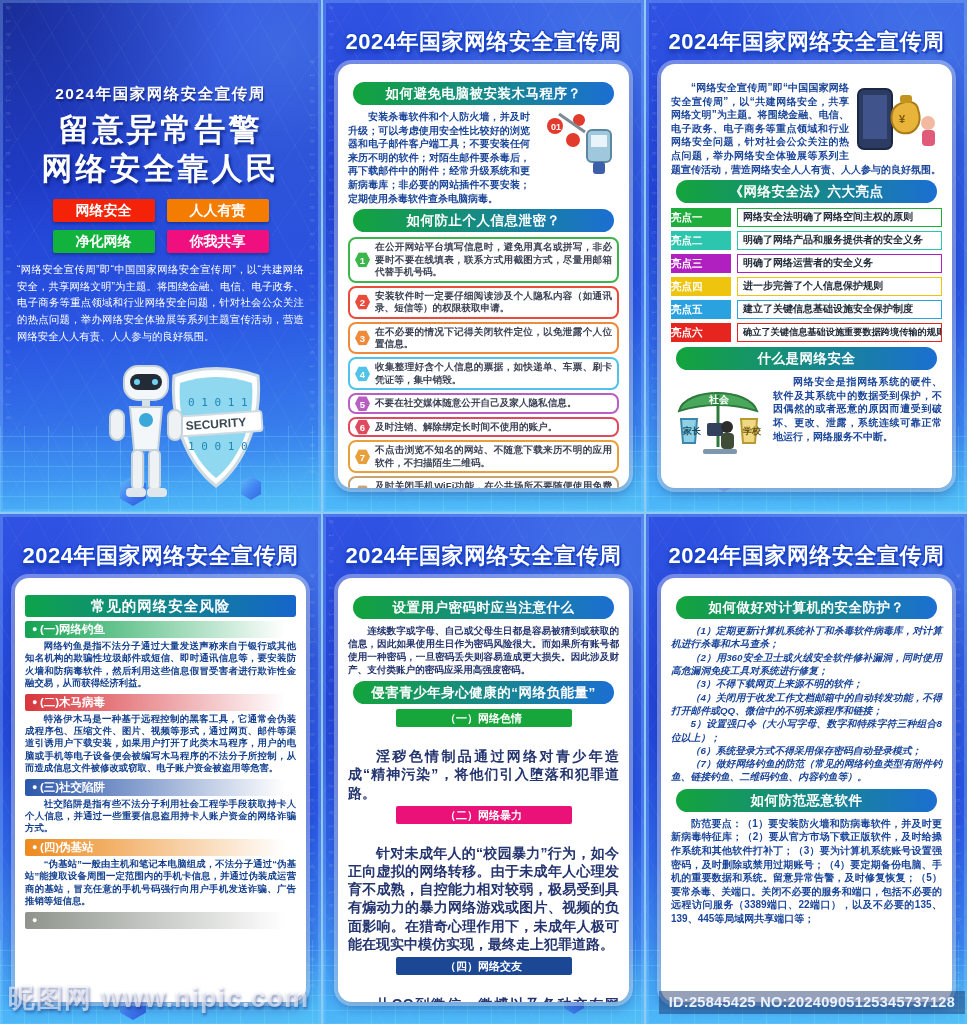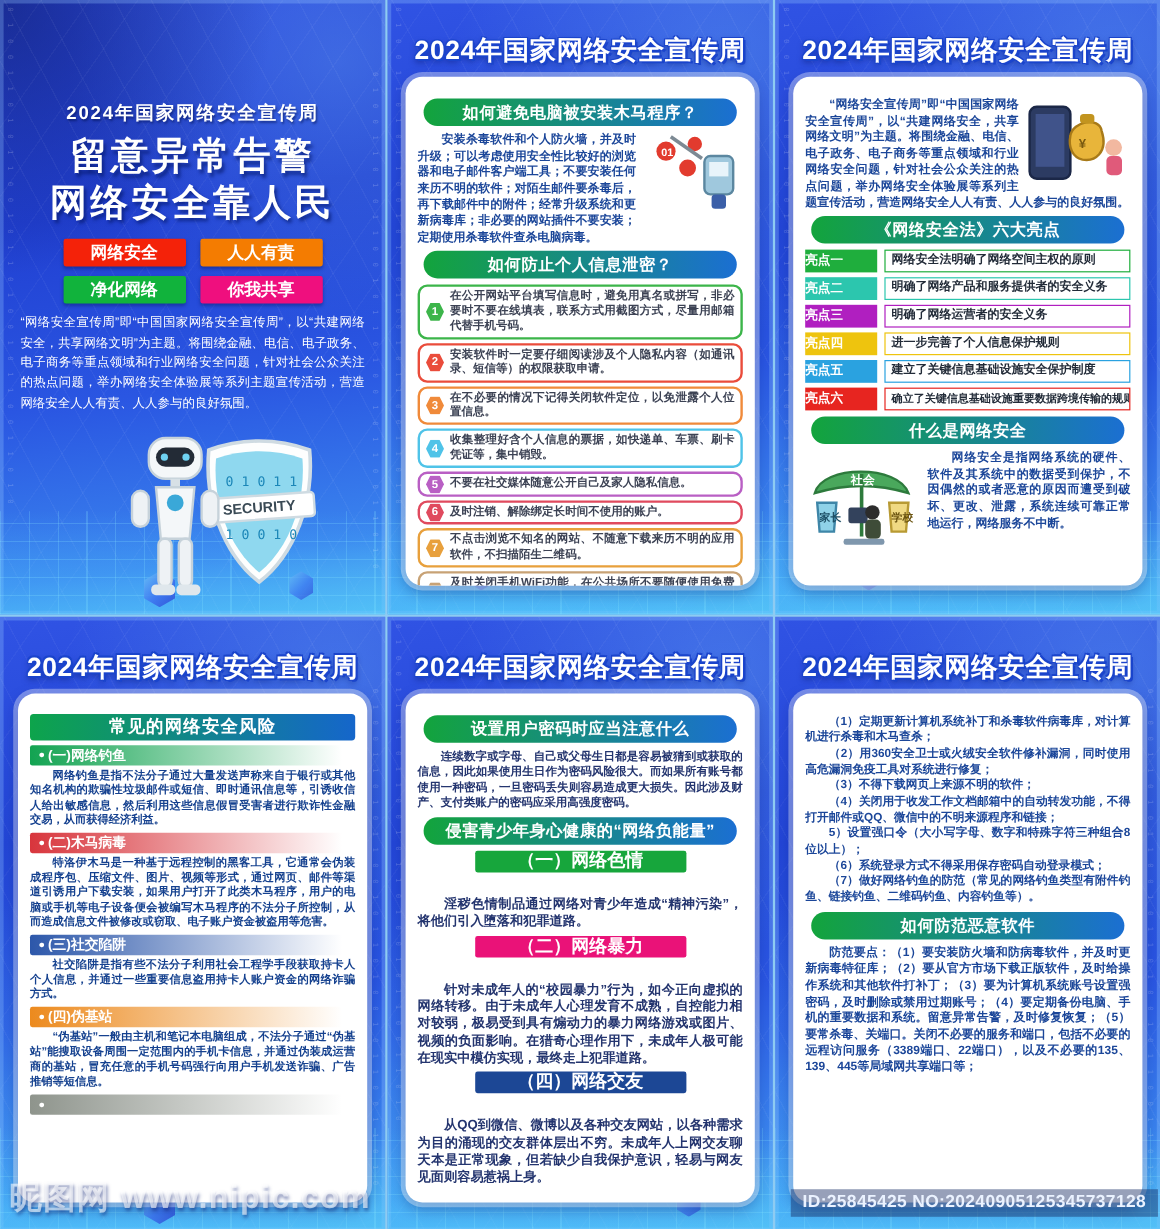--- a/index.html
+++ b/index.html
@@ -86,27 +86,27 @@
     margin-bottom:4px; letter-spacing:1px; }
   .sec4-bar { height:17px; line-height:17px; margin:4px 0 2px; padding-left:7px;
     background:linear-gradient(90deg, var(--c) 0%, rgba(255,255,255,0) 96%);
     color:#fff; font-weight:800; font-size:11.5px; border-radius:2px; }
   .sec4-bar::before { content:"● "; font-size:9px; vertical-align:1px; }
   .sec4-text { font-size:9.4px; line-height:1.32; color:#15418f; font-weight:700;
     text-align:justify; text-indent:2em; }
   
   .p5 .para { font-size:9.6px; color:#24356f; }
   .pill5 { display:block; width:176px; margin:4px auto 2px; background:var(--c); color:#fff;
-    font-weight:800; font-size:15px; text-align:center; line-height:18px; height:18px;
+    font-weight:800; font-size:11px; text-align:center; line-height:18px; height:18px;
     border-radius:2px; }
-  .p5-text { font-size:11px; line-height:1.3; color:#24356f; font-weight:700;
+  .p5-text { font-size:14px; line-height:1.3; color:#24356f; font-weight:700;
     text-align:justify; text-indent:2em;margin-top:20px; }
   
   .p6-point { font-size:9.8px; line-height:1.36; color:#1b4699; font-weight:700;
-    text-align:justify; text-indent:2em; }
+    text-align:justify; text-indent:2em;font-style:italic; }
   
   .wm-site { position:absolute; z-index:9; left:8px; bottom:8px; font-size:27px;
     font-weight:900; color:rgba(255,255,255,.6); letter-spacing:1px;
     text-shadow:1px 2px 3px rgba(20,40,120,.5); }
   .wm-id { position:absolute; z-index:9; right:2px; bottom:10px;
     background:rgba(25,45,100,.45); color:#eaf2ff; font-size:14.5px; font-weight:700;
     padding:3px 10px 4px; letter-spacing:.3px; }
 </style>
 </head>
 <body>
@@ -276,21 +276,21 @@
     <i class="cube k2"></i>
   </div>
 
   <div class="poster">
     <div class="bin b2">0 1 0 0 1 1 0 1 0 1 1 0 0 1 0 1 1 0 1 0 0 1 0 1 1 0 0 1 1 0 1 0</div>
     <div class="hdr">2024年国家网络安全宣传周</div>
     <div class="card">
       <div class="bar-main">常见的网络安全风险</div>
       <div style="--c: #12a351;">
         <div class="sec4-bar">(一)网络钓鱼</div>
-        <div class="sec4-text">网络钓鱼是指不法分子通过大量发送声称来自于银行或其他知名机构的欺骗性垃圾邮件或短信、即时通讯信息等，引诱收信人给出敏感信息，然后利用这些信息假冒受害者进行欺诈性金融交易，从而获得经济利益。</div>
+        <div class="sec4-text">网络钓鱼是指不法分子通过大量发送声称来自于银行或其他知名机构的欺骗性垃圾邮件或短信、即时通讯信息等，要安装防火墙和防病毒软件，然后利用这些信息假冒受害者进行欺诈性金融交易，从而获得经济利益。</div>
         </div>
       <div style="--c: #d8353c;">
         <div class="sec4-bar">(二)木马病毒</div>
         <div class="sec4-text">特洛伊木马是一种基于远程控制的黑客工具，它通常会伪装成程序包、压缩文件、图片、视频等形式，通过网页、邮件等渠道引诱用户下载安装，如果用户打开了此类木马程序，用户的电脑或手机等电子设备便会被编写木马程序的不法分子所控制，从而造成信息文件被修改或窃取、电子账户资金被盗用等危害。</div>
         </div>
       <div style="--c: #2c57aa;">
         <div class="sec4-bar">(三)社交陷阱</div>
         <div class="sec4-text">社交陷阱是指有些不法分子利用社会工程学手段获取持卡人个人信息，并通过一些重要信息盗用持卡人账户资金的网络诈骗方式。</div>
         </div>
       <div style="--c: #ec8a1e;">
@@ -324,20 +324,21 @@
         <div class="p5-text">从QQ到微信、微博以及各种交友网站，以各种需求为目的涌现的交友群体层出不穷。未成年人上网交友聊天本是正常现象，但若缺少自我保护意识，轻易与网友见面则容易惹祸上身。</div>
         </div>
     </div>
     <i class="cube k3"></i>
   </div>
 
   <div class="poster">
     <div class="bin b2">0 1 0 0 1 1 0 1 0 1 1 0 0 1 0 1 1 0 1 0 0 1 0 1 1 0 0 1 1 0 1 0</div>
     <div class="hdr">2024年国家网络安全宣传周</div>
     <div class="card">
+      <div class="pill">如何做好对计算机的安全防护？</div>
       <div class="p6-point">（1）定期更新计算机系统补丁和杀毒软件病毒库，对计算机进行杀毒和木马查杀；</div>
       <div class="p6-point">（2）用360安全卫士或火绒安全软件修补漏洞，同时使用高危漏洞免疫工具对系统进行修复；</div>
       <div class="p6-point">（3）不得下载网页上来源不明的软件；</div>
       <div class="p6-point">（4）关闭用于收发工作文档邮箱中的自动转发功能，不得打开邮件或QQ、微信中的不明来源程序和链接；</div>
       <div class="p6-point">5）设置强口令（大小写字母、数字和特殊字符三种组合8位以上）；</div>
       <div class="p6-point">（6）系统登录方式不得采用保存密码自动登录模式；</div>
       <div class="p6-point">（7）做好网络钓鱼的防范（常见的网络钓鱼类型有附件钓鱼、链接钓鱼、二维码钓鱼、内容钓鱼等）。</div>
       <div class="pill" style="margin-top:5px">如何防范恶意软件</div>
       <div class="para">防范要点：（1）要安装防火墙和防病毒软件，并及时更新病毒特征库；（2）要从官方市场下载正版软件，及时给操作系统和其他软件打补丁；（3）要为计算机系统账号设置强密码，及时删除或禁用过期账号；（4）要定期备份电脑、手机的重要数据和系统。留意异常告警，及时修复恢复；（5）要常杀毒、关端口。关闭不必要的服务和端口，包括不必要的远程访问服务（3389端口、22端口），以及不必要的135、139、445等局域网共享端口等；</div>
     </div>

